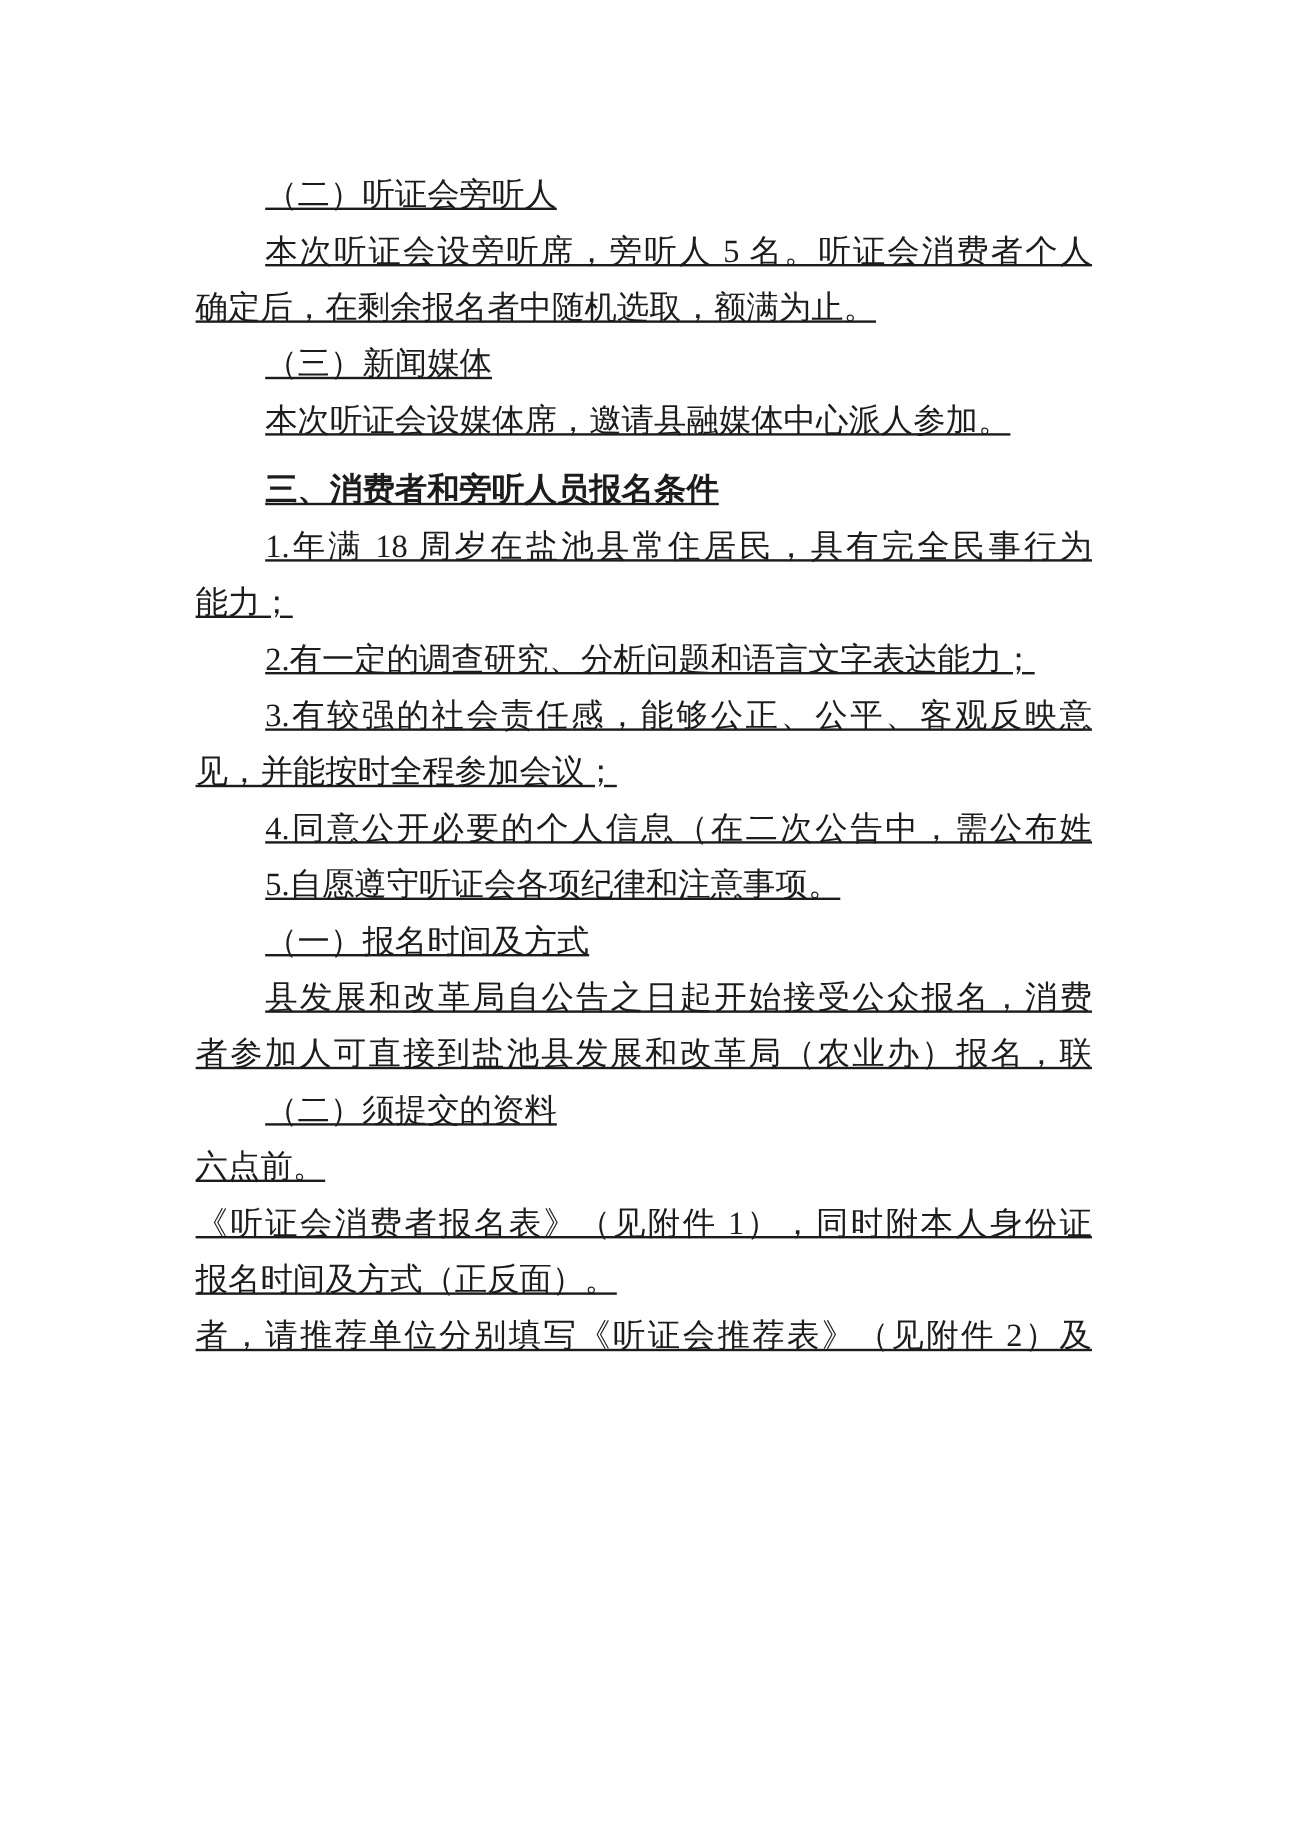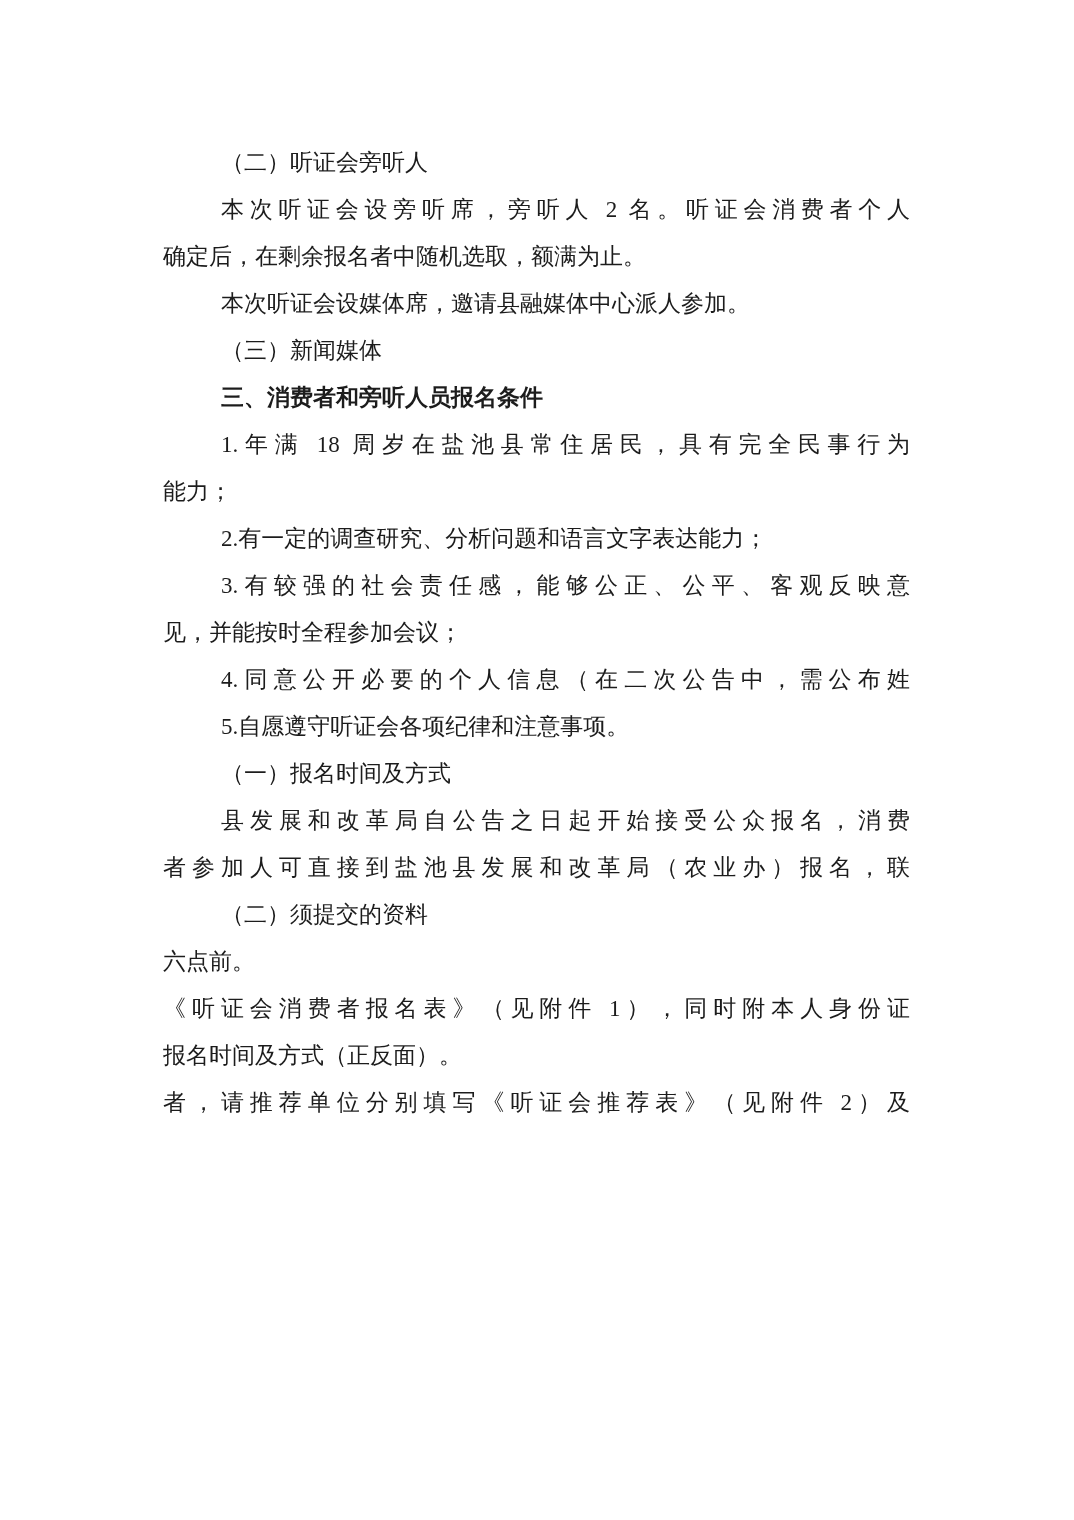--- a/index.html
+++ b/index.html
@@ -26,45 +26,47 @@
   .textblock {
     position: absolute;
     left: 163px;
     top: 139px;
     width: 747px;
     color: #1c1c1c;
   }
   .line {
     height: 47px;
     line-height: 47px;
-    font-size: 23px;
+    font-size: 27px;
     white-space: nowrap;
     letter-spacing: 0;
+    text-decoration: underline;
   }
   .line.indent {
     text-indent: 58px;
   }
   .line.bold {
     font-weight: bold;
+    margin-top: 11px;
   }
   .line.justify {
     text-align: justify;
     text-align-last: justify;
   }
 </style>
 </head>
 <body style="background: rgb(255, 255, 255);">
 
 <div class="page">
   <div class="textblock" id="textblock" style="color: rgb(28, 28, 28);">
       <div class="line indent">（二）听证会旁听人</div>
-      <div class="line indent justify">本次听证会设旁听席，旁听人 2 名。听证会消费者个人</div>
+      <div class="line indent justify">本次听证会设旁听席，旁听人 5 名。听证会消费者个人</div>
       <div class="line">确定后，在剩余报名者中随机选取，额满为止。</div>
+      <div class="line indent">（三）新闻媒体</div>
       <div class="line indent">本次听证会设媒体席，邀请县融媒体中心派人参加。</div>
-      <div class="line indent">（三）新闻媒体</div>
       <div class="line indent bold">三、消费者和旁听人员报名条件</div>
       <div class="line indent justify">1.年满 18 周岁在盐池县常住居民，具有完全民事行为</div>
       <div class="line">能力；</div>
       <div class="line indent">2.有一定的调查研究、分析问题和语言文字表达能力；</div>
       <div class="line indent justify">3.有较强的社会责任感，能够公正、公平、客观反映意</div>
       <div class="line">见，并能按时全程参加会议；</div>
       <div class="line indent justify">4.同意公开必要的个人信息（在二次公告中，需公布姓</div>
       <div class="line indent">5.自愿遵守听证会各项纪律和注意事项。</div>
       <div class="line indent">（一）报名时间及方式</div>
       <div class="line indent justify">县发展和改革局自公告之日起开始接受公众报名，消费</div>

